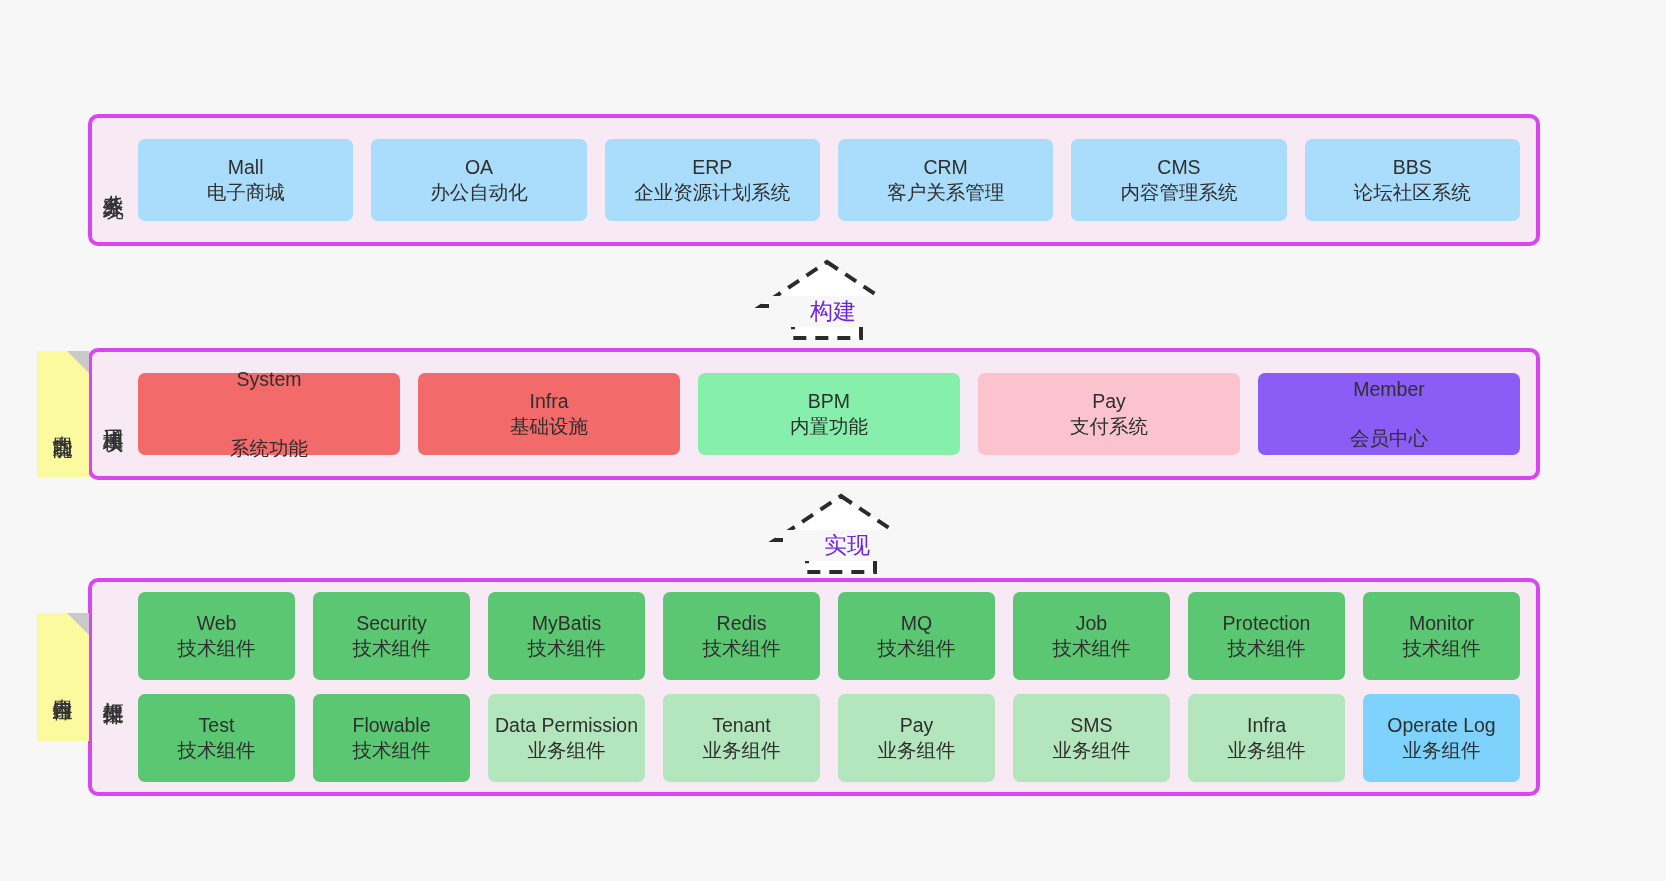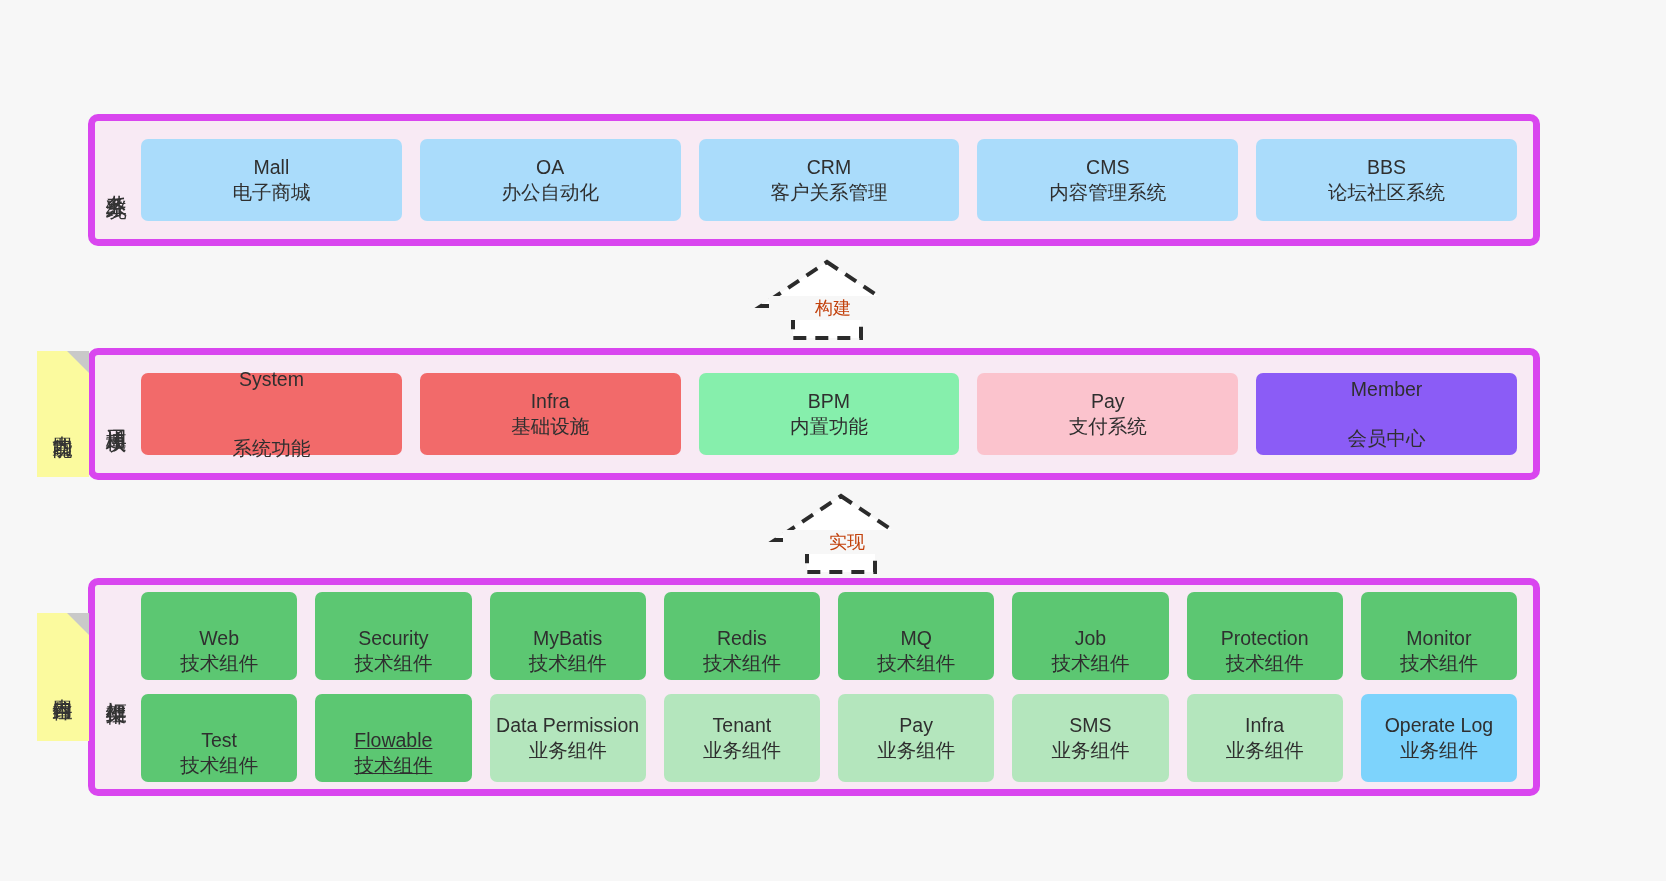--- a/index.html
+++ b/index.html
@@ -20,21 +20,21 @@
     position: absolute;
     left: 0; top: 0;
     width: 1666px;
     height: 881px;
   }
 
   
   .layer {
     position: absolute;
     background: #f8eaf4;
-    border: 7px solid #d946ef;
+    border: 4px solid #d946ef;
     border-radius: 10px;
     box-sizing: border-box;
     display: flex;
     flex-direction: row;
     align-items: stretch;
   }
 
   
   .layer-title {
     flex: 0 0 auto;
@@ -83,21 +83,21 @@
     padding: 4px 6px;
     user-select: none;
   }
   .node .ln-en { display: block; white-space: nowrap; }
   .node .ln-cn { display: block; white-space: nowrap; }
   .node.wrap .ln-en { white-space: normal; }
 
   .node.blue       { background: #aadcfb; }
   .node.red        { background: #f26a6a; }
   .node.pink       { background: #fbc3cd; }
-  .node.green      { background: #5cc772; justify-content: flex-end; }
+  .node.green      { background: #5cc772; }
   .node.lightgreen { background: #b4e6bd; }
 
   
   .row.h95  .node { height: 82px; }
   .row.h88  .node { height: 88px; }
 
   
   .sticky {
     position: absolute;
     background: #fbfa9e;
@@ -128,22 +128,22 @@
   
   .arrow {
     position: absolute;
     z-index: 3;
   }
   .arrow svg { display: block; overflow: visible; }
   .arrow-label {
     position: absolute;
     left: 12px; right: 0;
     text-align: center;
-    font-size: 18px;
-    color: #c2410c;
+    font-size: 23px;
+    color: #6d28d9;
     background: #f7f7f7;
     user-select: none;
     white-space: nowrap;
   }
 </style>
 </head>
 <body>
 
 <div id="canvas">
 
@@ -151,20 +151,24 @@
     <div class="layer-title">业务系统</div>
     <div class="layer-body">
       <div class="row h95">
         <div class="node blue" style="background: rgb(170, 220, 251);">
           <span class="ln-en">Mall</span>
           <span class="ln-cn">电子商城</span>
         </div>
         <div class="node blue" style="background: rgb(170, 220, 251);">
           <span class="ln-en">OA</span>
           <span class="ln-cn">办公自动化</span>
+        </div>
+        <div class="node blue" style="background: rgb(170, 220, 251);">
+          <span class="ln-en">ERP</span>
+          <span class="ln-cn">企业资源计划系统</span>
         </div>
         <div class="node blue" style="background: rgb(170, 220, 251);">
           <span class="ln-en">CRM</span>
           <span class="ln-cn">客户关系管理</span>
         </div>
         <div class="node blue" style="background: rgb(170, 220, 251);">
           <span class="ln-en">CMS</span>
           <span class="ln-cn">内容管理系统</span>
         </div>
         <div class="node blue" style="background: rgb(170, 220, 251);">
@@ -264,21 +268,21 @@
           <span class="ln-en">Monitor</span>
           <span class="ln-cn">技术组件</span>
         </div>
       </div>
 
       <div class="row h88">
         <div class="node green" style="background: rgb(92, 199, 114);">
           <span class="ln-en">Test</span>
           <span class="ln-cn">技术组件</span>
         </div>
-        <div class="node green" style="background: rgb(92, 199, 114); text-decoration: underline;">
+        <div class="node green" style="background: rgb(92, 199, 114);">
           <span class="ln-en">Flowable</span>
           <span class="ln-cn">技术组件</span>
         </div>
         <div class="node lightgreen wrap" style="background: rgb(180, 230, 189);">
           <span class="ln-en">Data Permission</span>
           <span class="ln-cn">业务组件</span>
         </div>
         <div class="node lightgreen" style="background: rgb(180, 230, 189);">
           <span class="ln-en">Tenant</span>
           <span class="ln-cn">业务组件</span>

